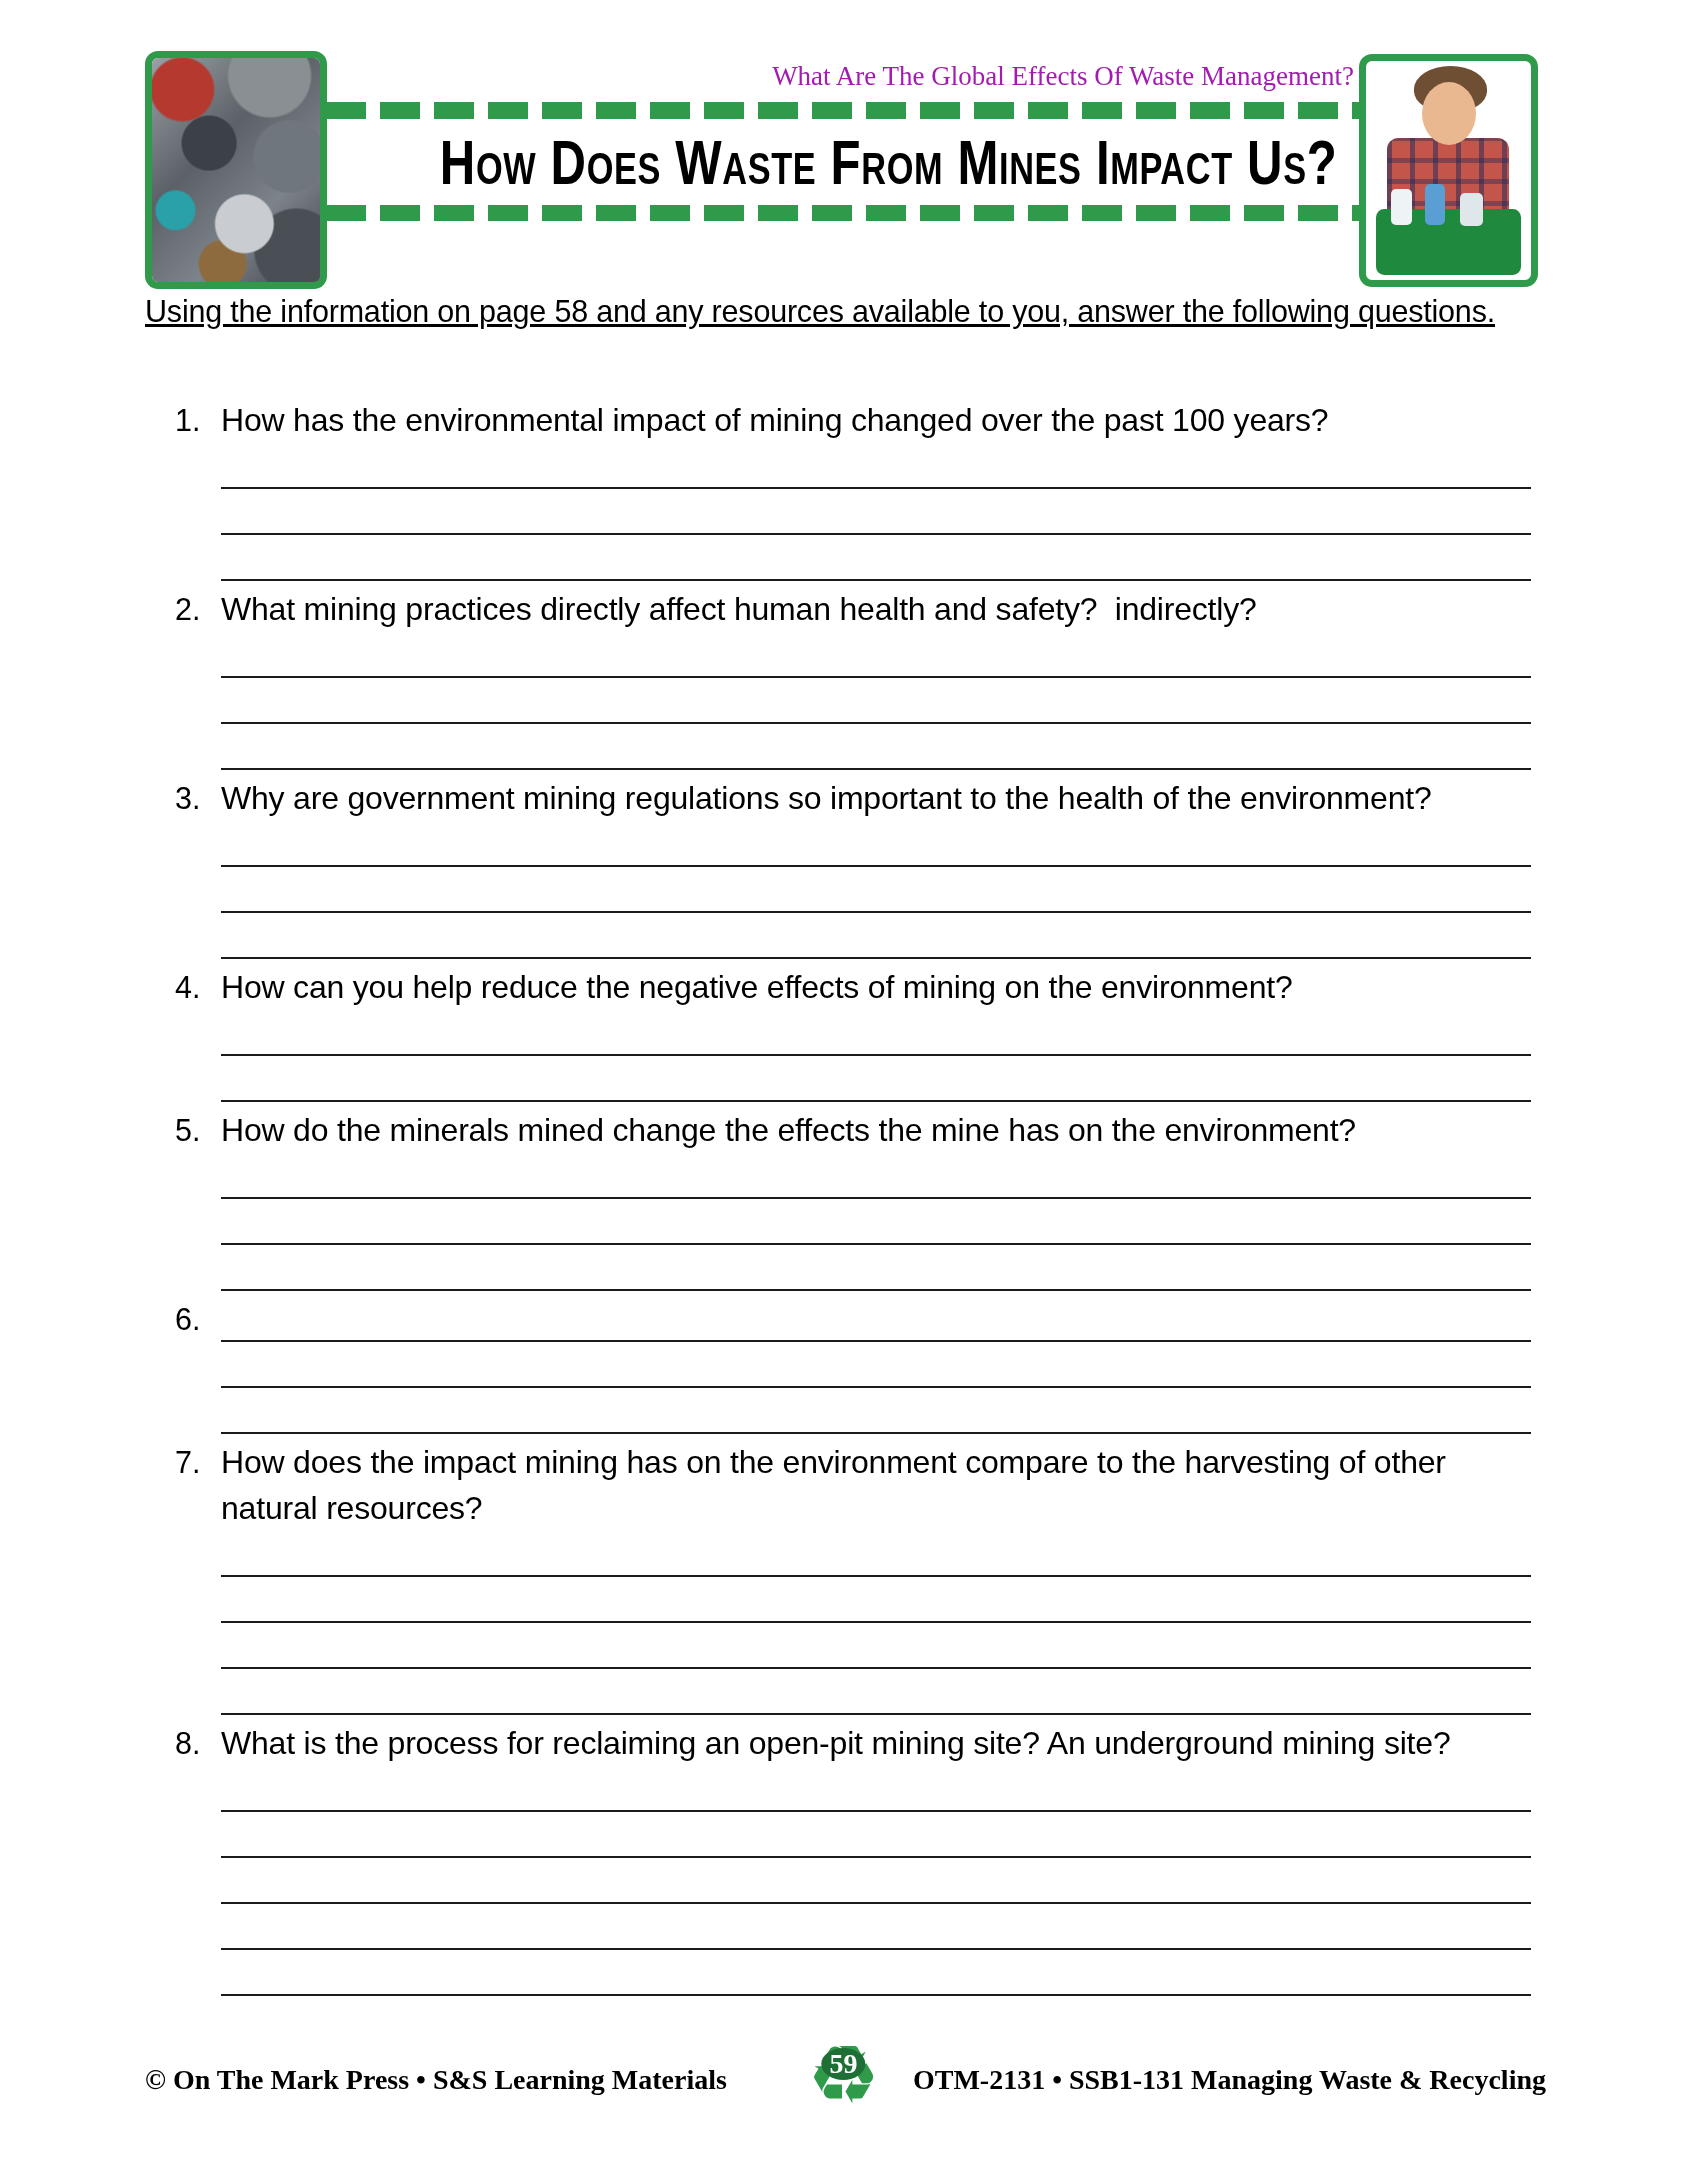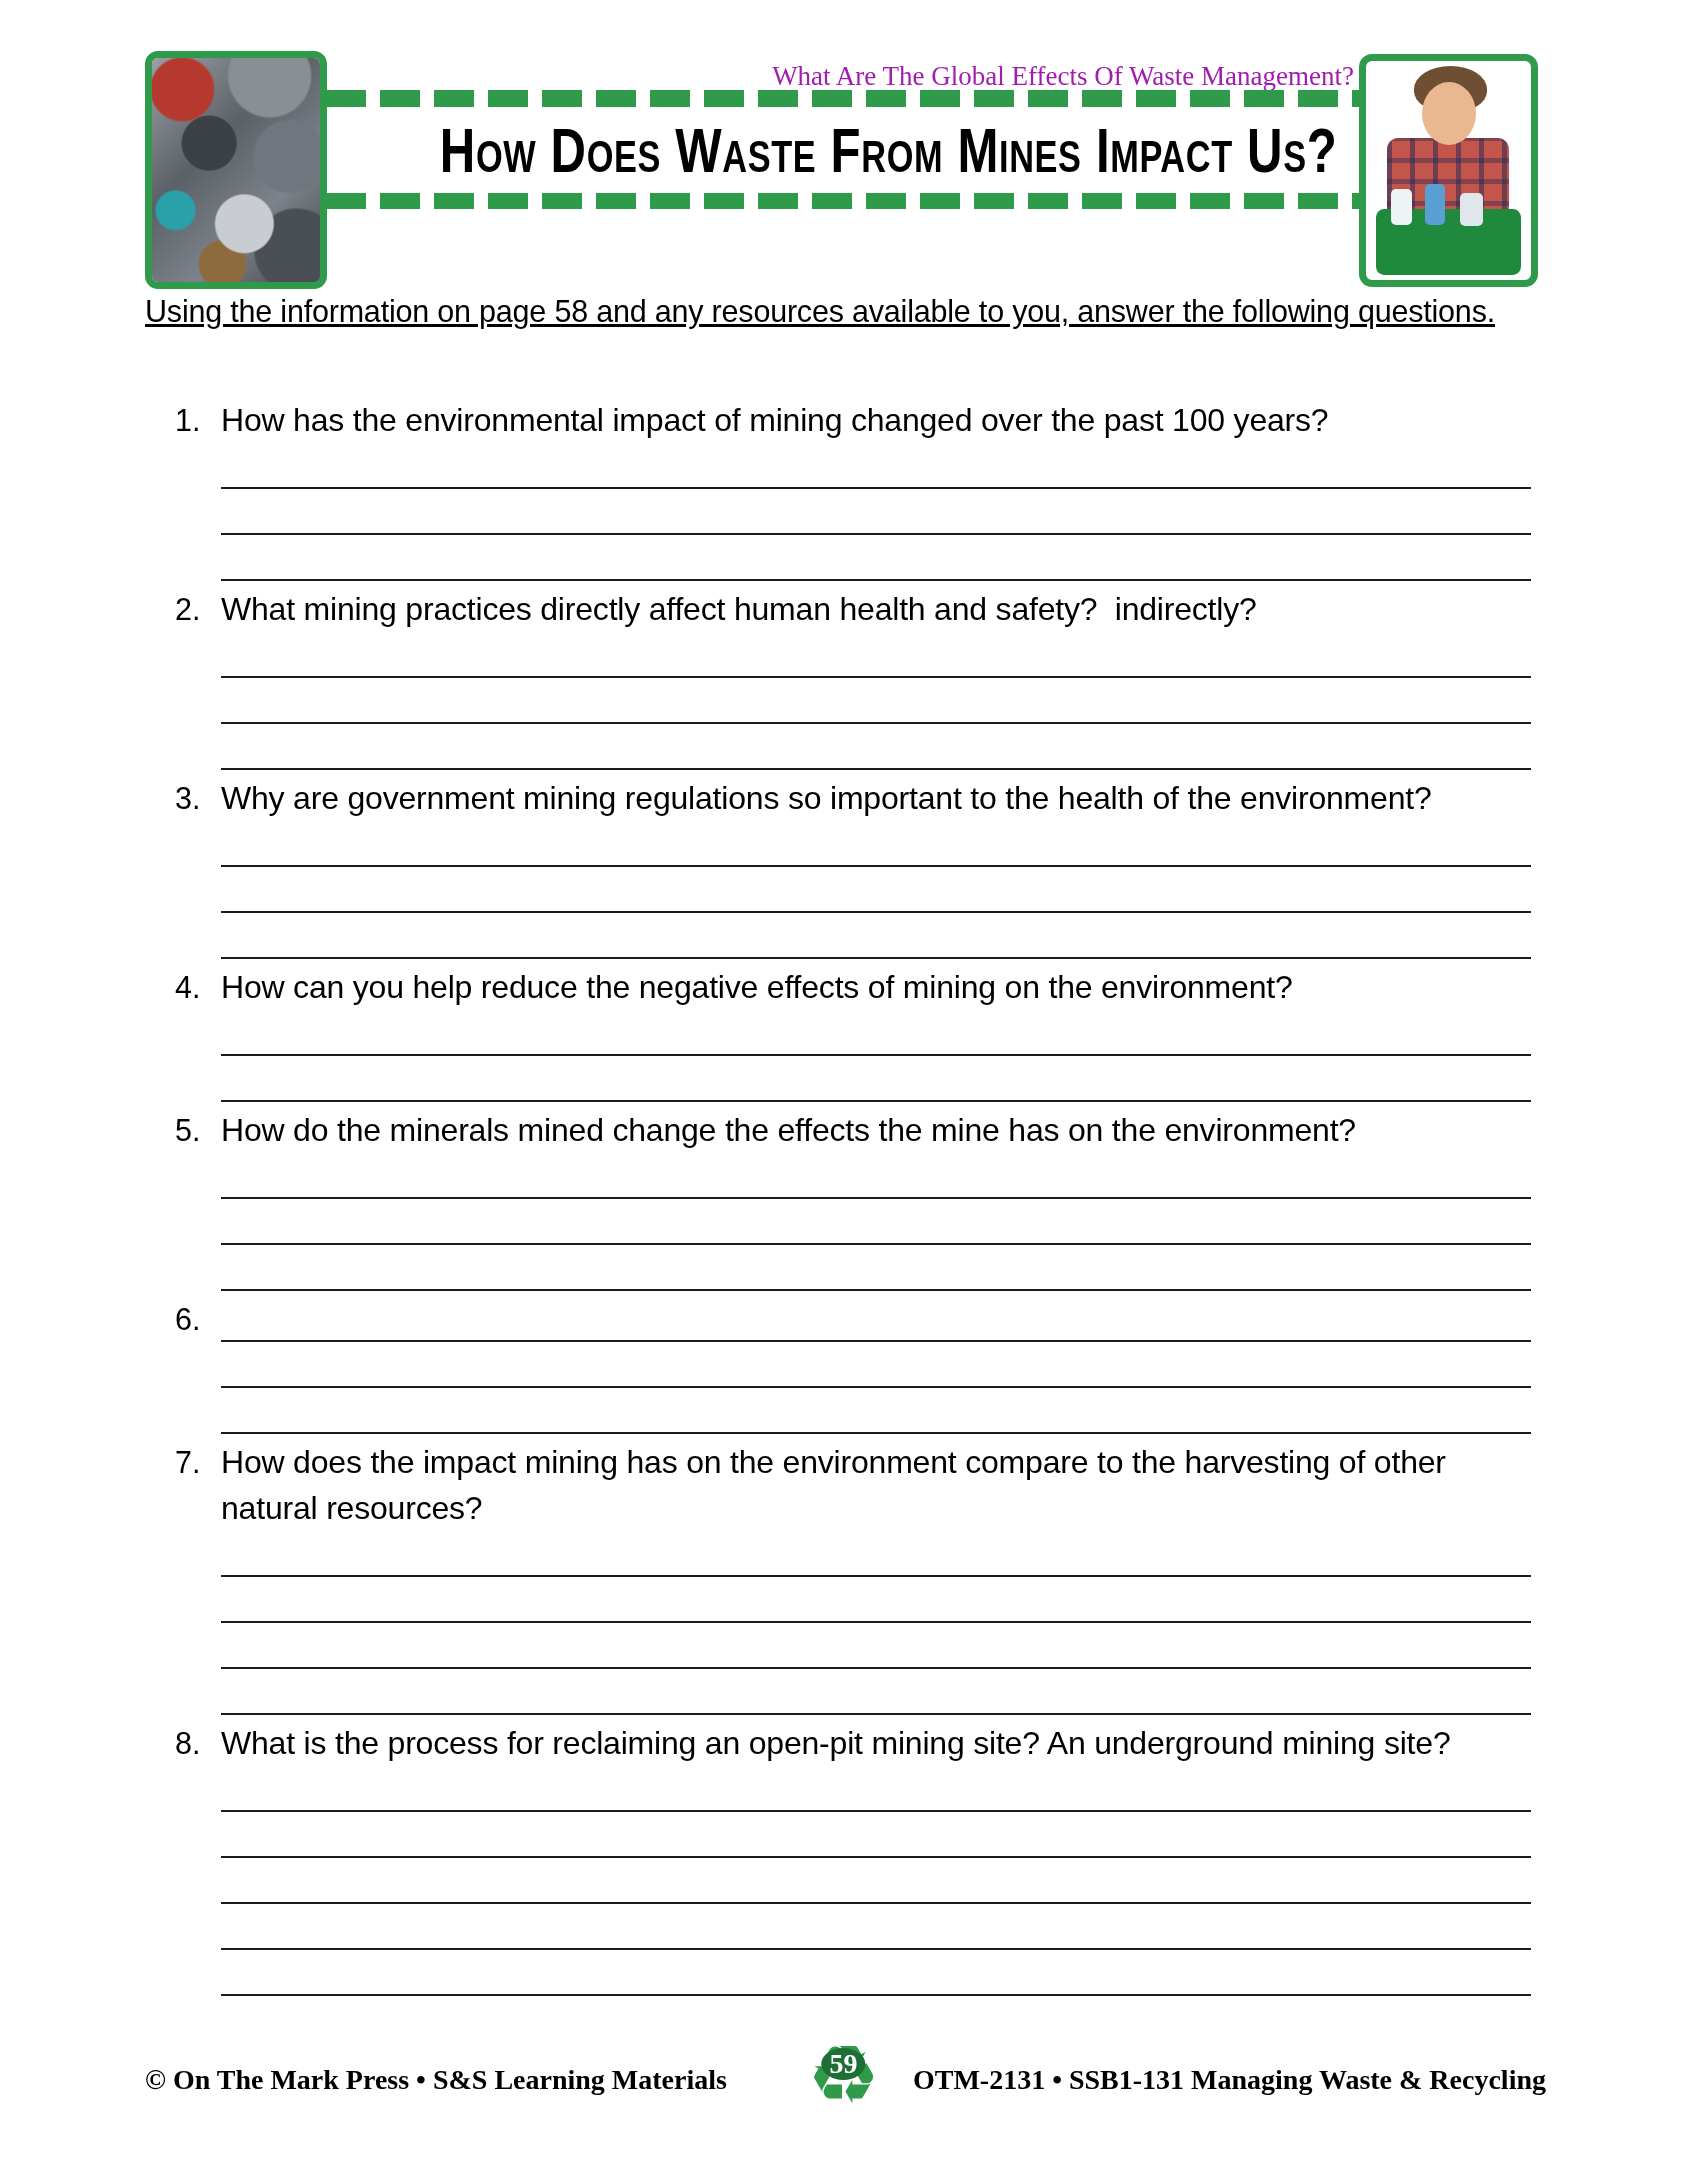--- a/index.html
+++ b/index.html
@@ -40,21 +40,21 @@
       repeating-linear-gradient(90deg, rgba(30,40,90,.5) 0 5px, rgba(0,0,0,0) 5px 23px),
       repeating-linear-gradient(0deg, rgba(30,40,90,.4) 0 5px, rgba(0,0,0,0) 5px 21.4px),
       #c4554a;
   }
   .bin{position:absolute;left:10px;top:148px;width:145px;height:66px;background:#1f8a3d;border-radius:8.2px;}
   .bottle{position:absolute;border-radius:5px;}
   .b1{left:15px;top:-20px;width:21.4px;height:36px;background:#eef3f5;}
   .b2{left:49px;top:-25px;width:20px;height:41px;background:#5a9fd4;}
   .b3{left:84px;top:-16.5px;width:23px;height:33px;background:#dfe7ea;}
 
-  .banner{position:absolute;left:326px;top:90px;width:1035px;z-index:2;}
+  .banner{position:absolute;left:326px;top:102px;width:1035px;z-index:2;}
   .bar{height:16.5px;background:repeating-linear-gradient(90deg,#2f9b4a 0 40px,#ffffff 40px 54px);}
   .title{
     font-weight:bold;font-variant:small-caps;font-size:63px;line-height:86px;
     text-align:center;white-space:nowrap;color:#000;
     transform:scaleX(0.78);transform-origin:center;letter-spacing:0.8px;
   }
 
   
   .intro{position:absolute;left:145px;top:289px;width:1368px;font-size:30.5px;line-height:44px;letter-spacing:-0.2px;text-decoration:underline;}
   .questions{position:absolute;left:221px;top:397px;width:1310px;}

